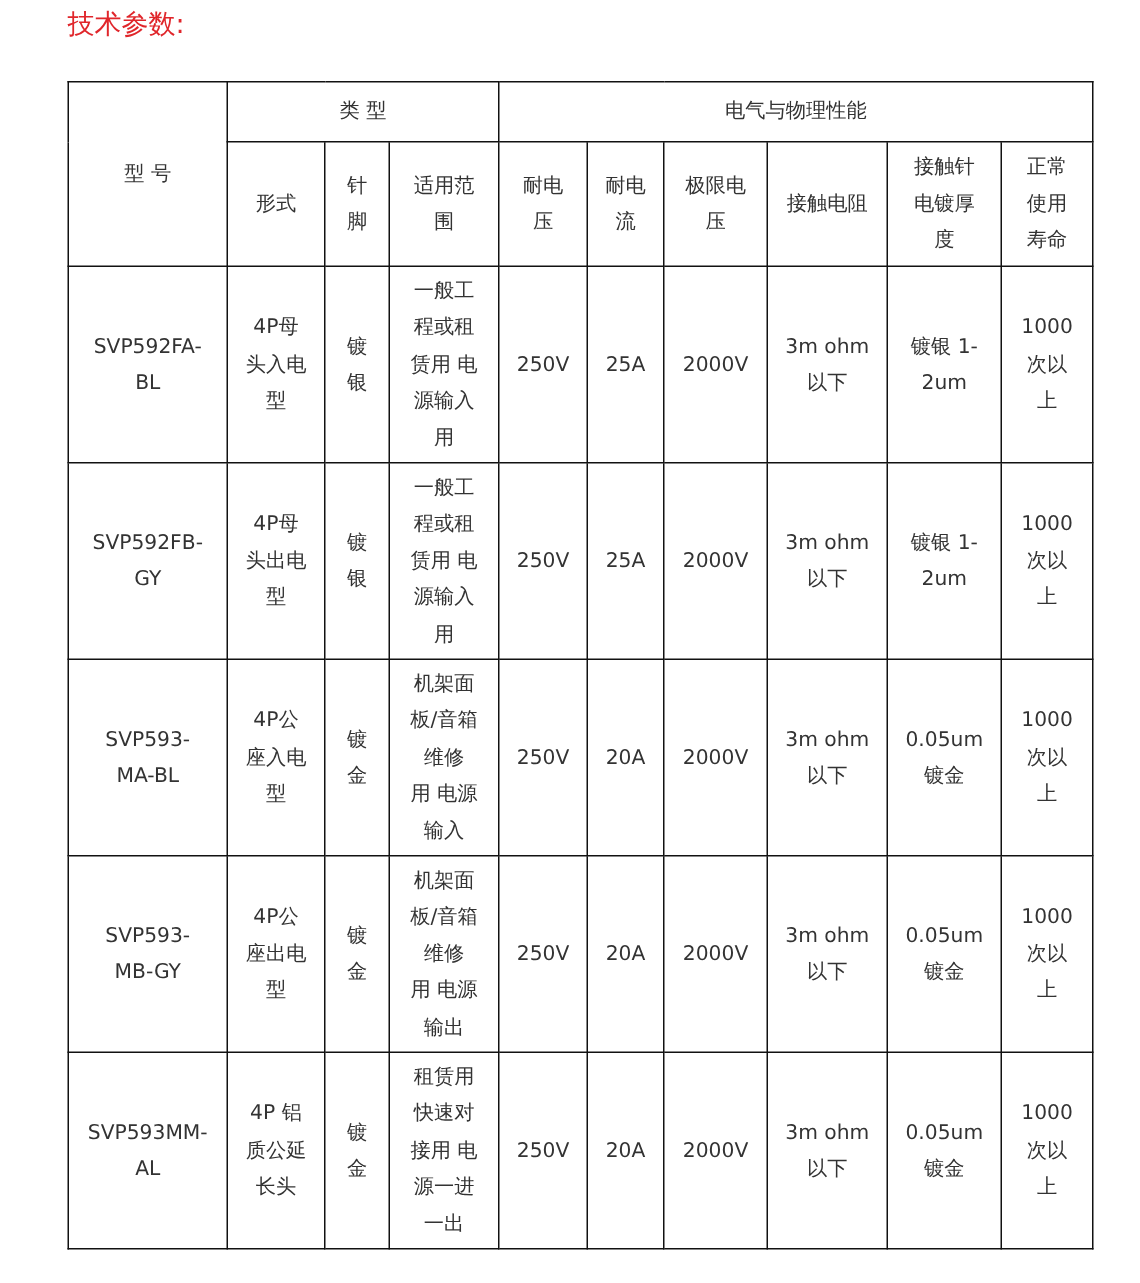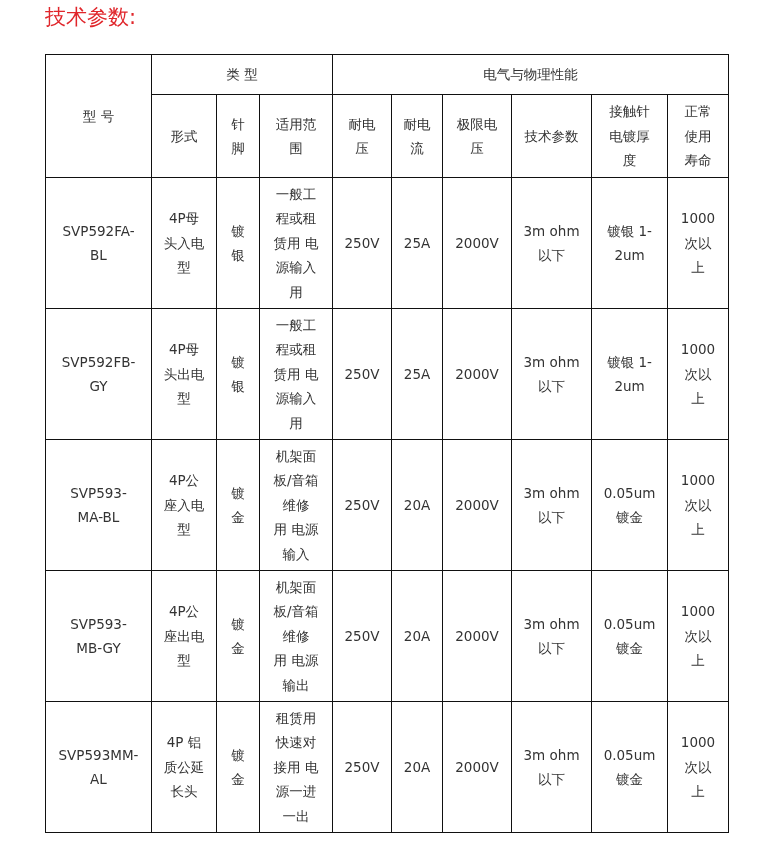--- a/index.html
+++ b/index.html
@@ -12,21 +12,21 @@
     }
     body {
       font-family: "DejaVu Sans", "Liberation Sans", sans-serif;
       color: #333333;
       position: relative;
     }
     .section-title {
       position: absolute;
       left: 45px;
       top: 6px;
-      font-size: 21px;
+      font-size: 18px;
       line-height: 22px;
       color: #e0262b;
     }
     table.spec {
       position: absolute;
       left: 45px;
       top: 54px;
       border-collapse: collapse;
       table-layout: fixed;
       width: 683px;
@@ -94,21 +94,21 @@
         </td>
         <td>
           <span class="cell-line">耐电</span>
           <span class="cell-line">流</span>
         </td>
         <td>
           <span class="cell-line">极限电</span>
           <span class="cell-line">压</span>
         </td>
         <td>
-          <span class="cell-line">技术参数</span>
+          <span class="cell-line">接触电阻</span>
         </td>
         <td>
           <span class="cell-line">接触针</span>
           <span class="cell-line">电镀厚</span>
           <span class="cell-line">度</span>
         </td>
         <td>
           <span class="cell-line">正常</span>
           <span class="cell-line">使用</span>
           <span class="cell-line">寿命</span>

